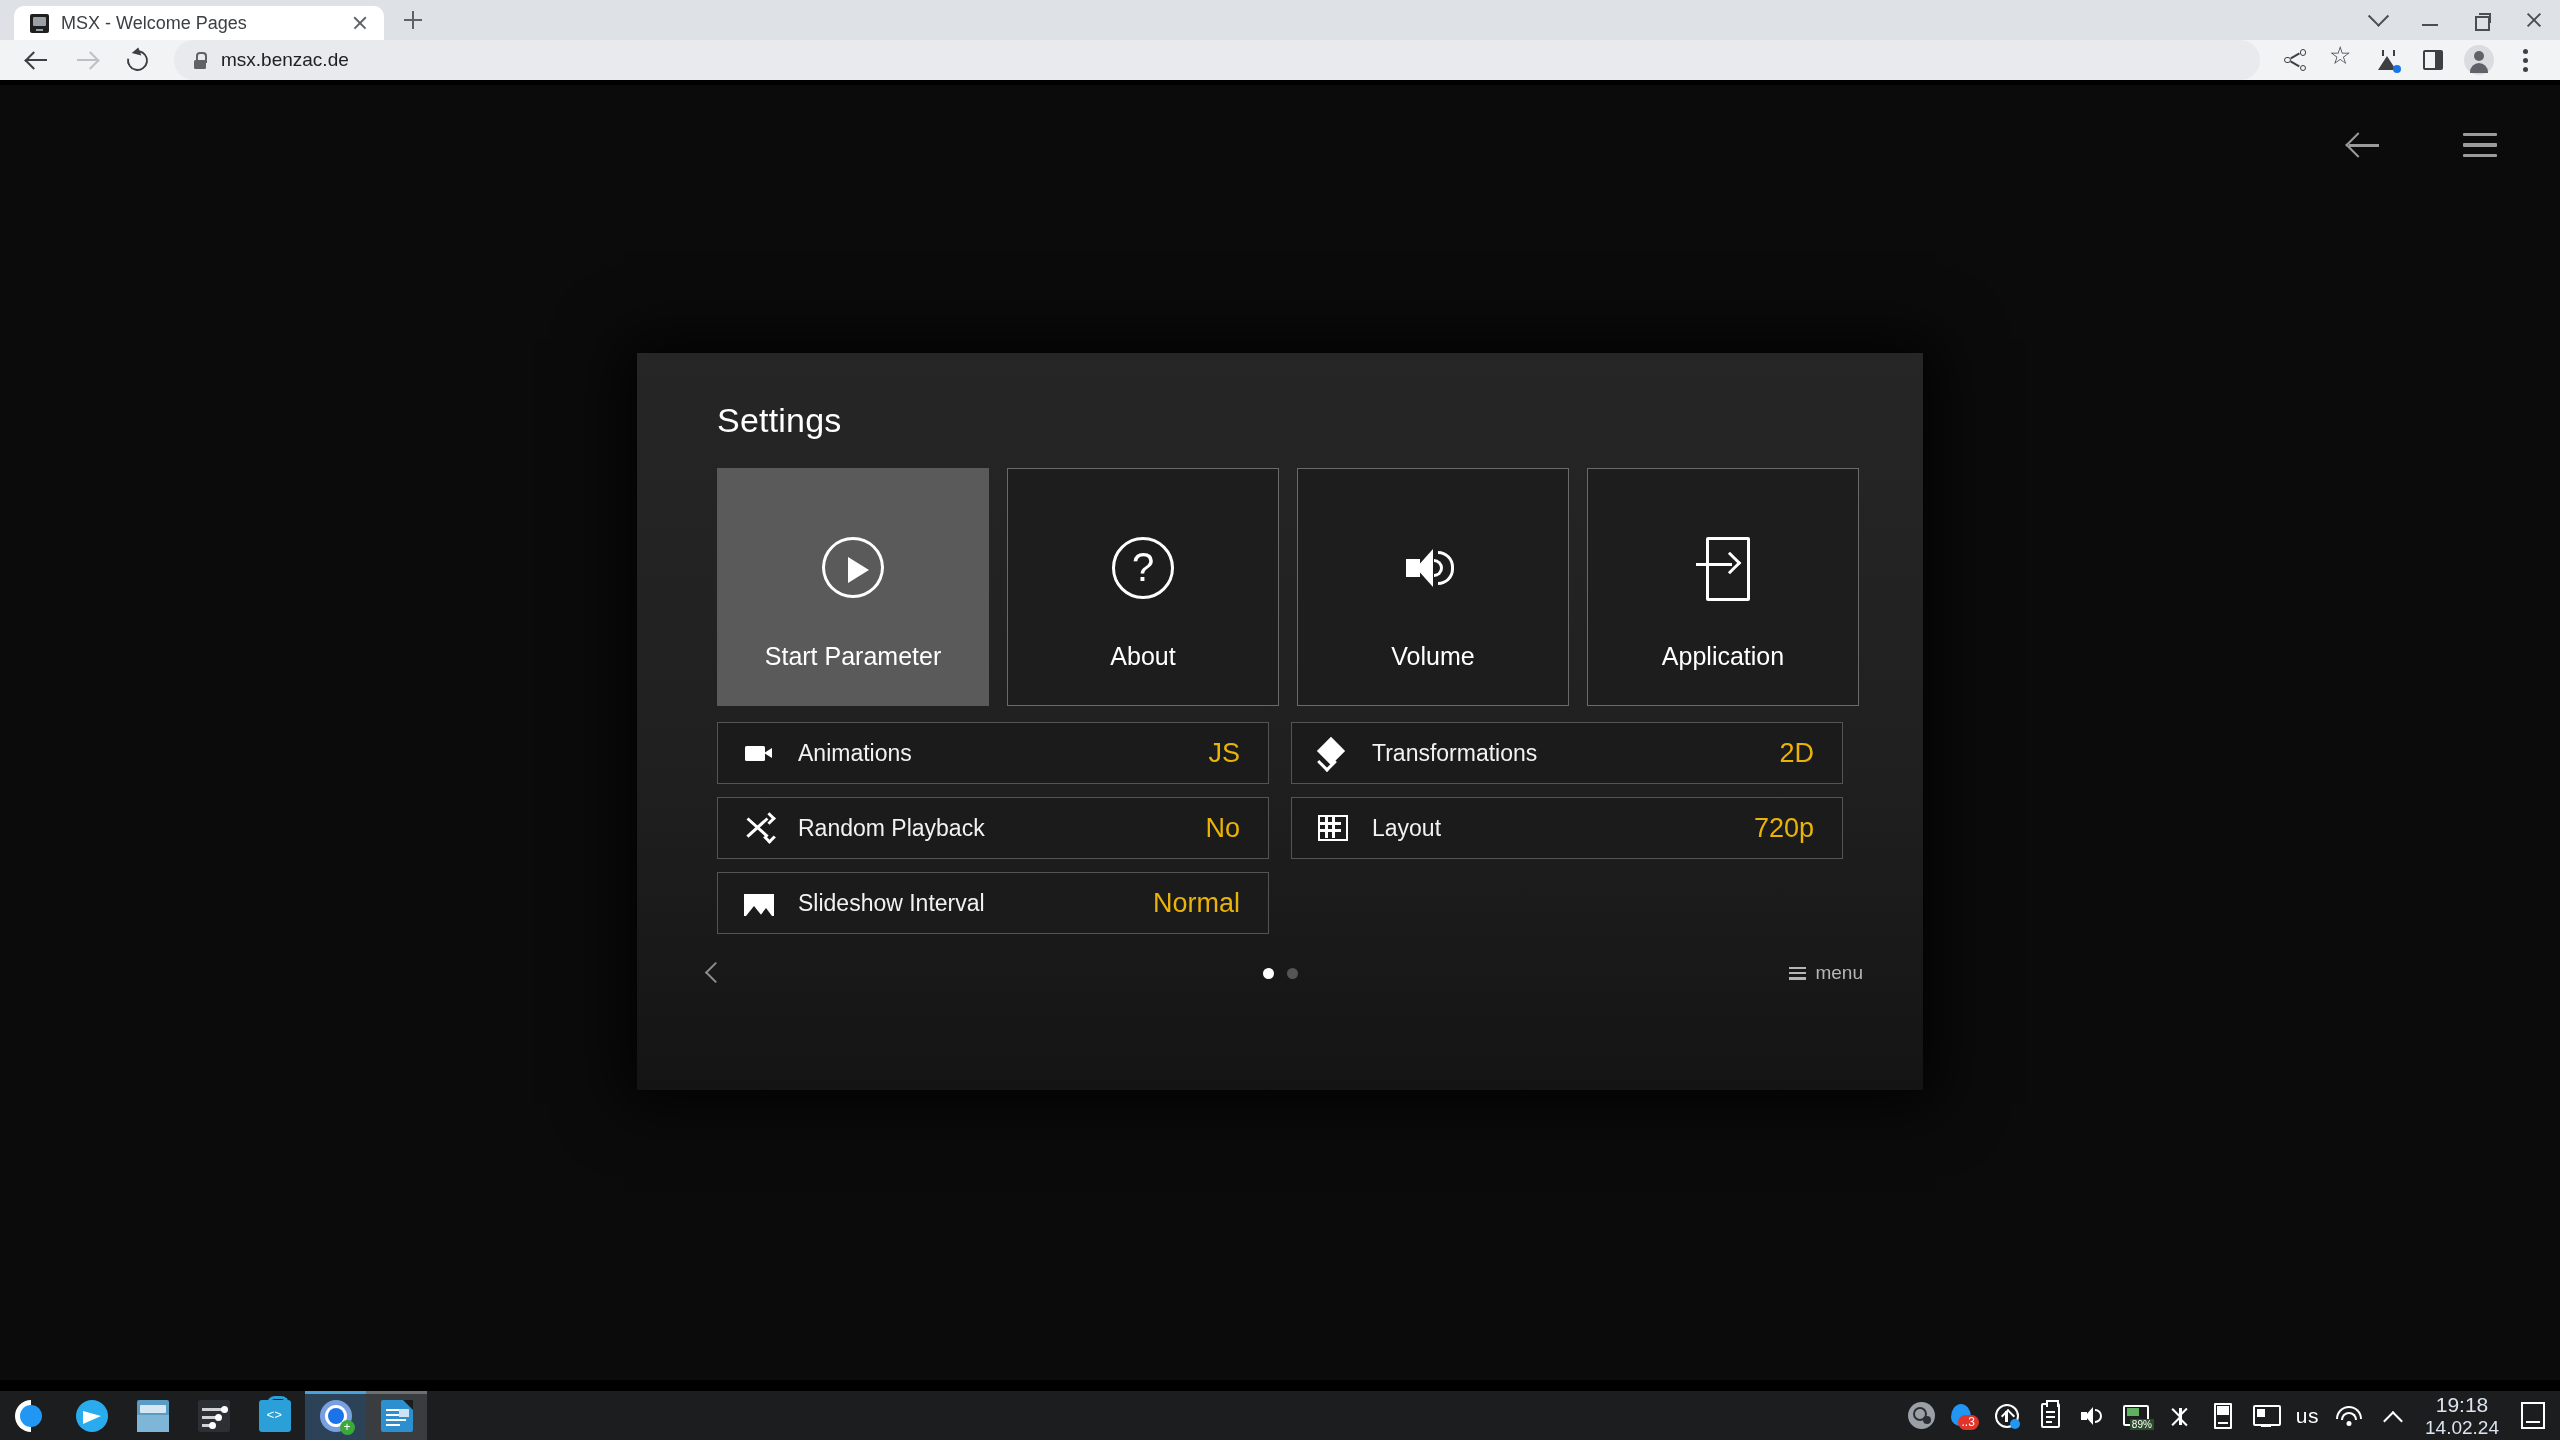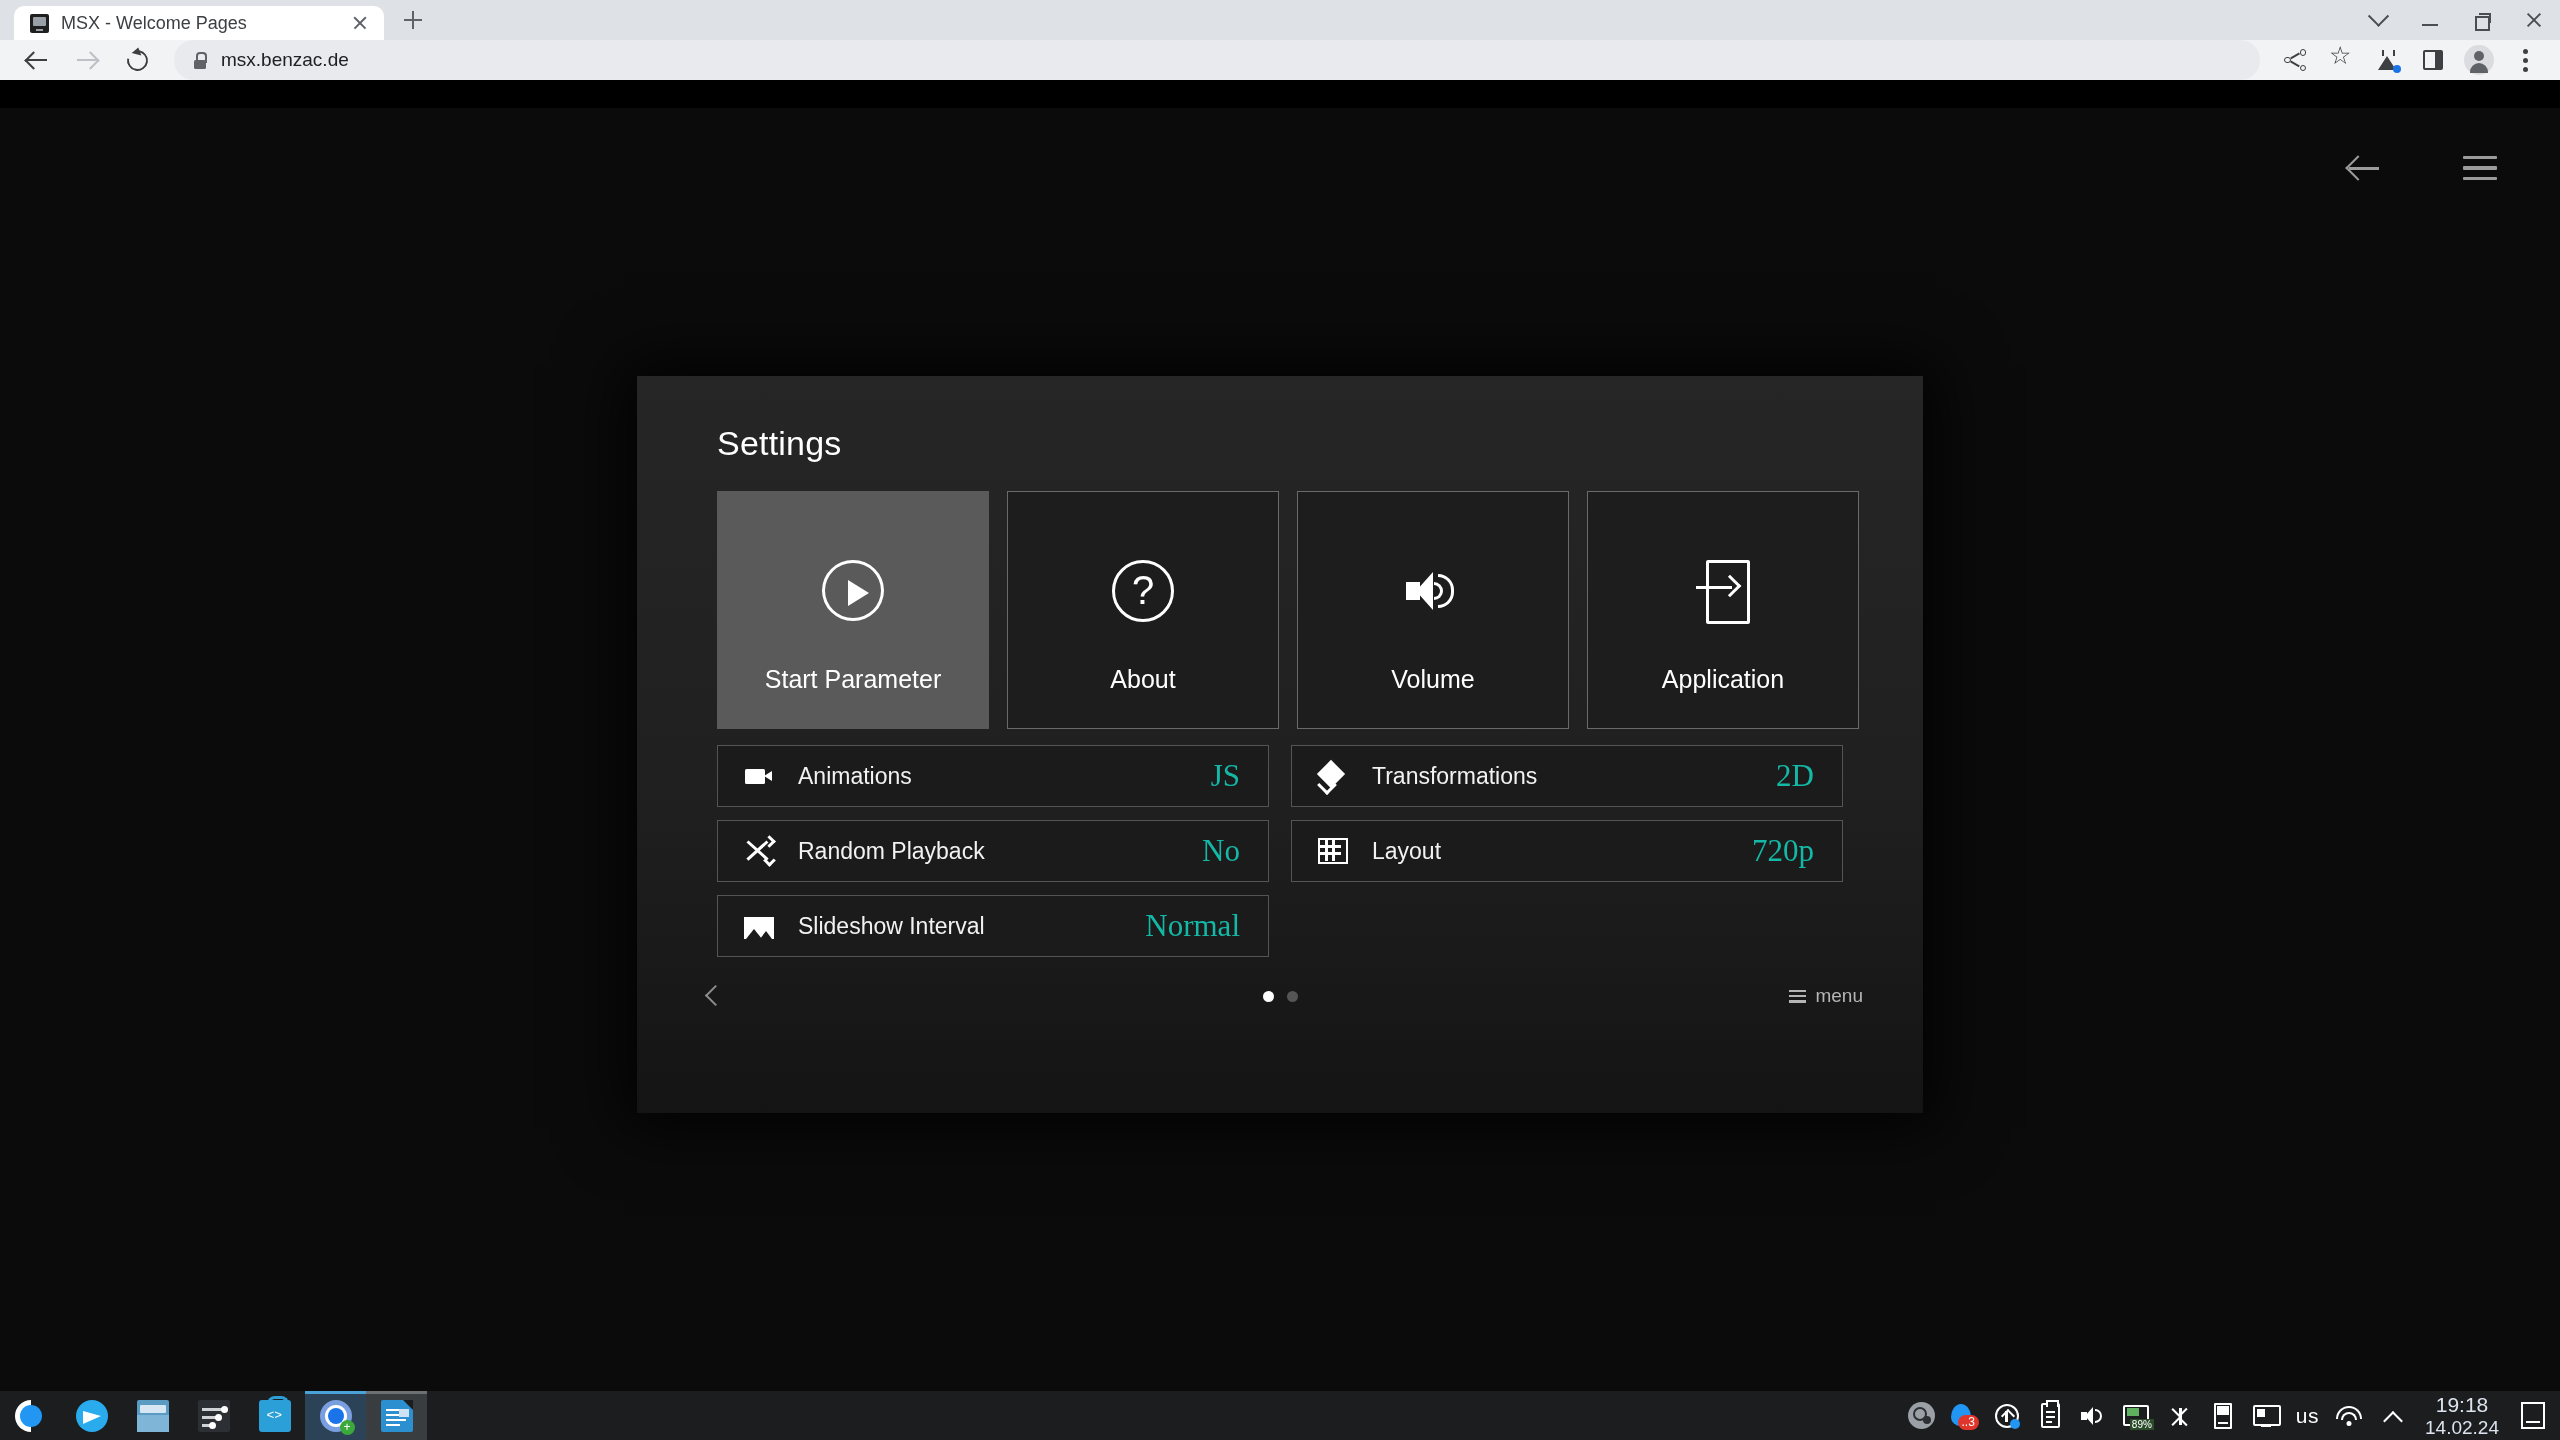--- a/index.html
+++ b/index.html
@@ -137,21 +137,21 @@
   .ico-sidepanel::after { content:""; position:absolute; right:0; top:0; bottom:0; width: 6px; background:#3c4043; }
   .ico-profile { width: 30px; height: 30px; border-radius: 50%; background: #dadce0; position: relative; }
   .ico-profile::before { content:""; position:absolute; left:10px; top:6px; width:10px; height:10px; border-radius:50%; background:#5f6368; }
   .ico-profile::after { content:""; position:absolute; left:6px; top:18px; width:18px; height:10px; border-radius: 9px 9px 0 0; background:#5f6368; }
   .ico-kebab { width: 5px; height: 23px; position: relative; }
   .ico-kebab i { position:absolute; left:0; width:5px; height:5px; border-radius:50%; background:#3c4043; }
   .ico-kebab i:nth-child(1){ top:0; } .ico-kebab i:nth-child(2){ top:9px; } .ico-kebab i:nth-child(3){ top:18px; }
 
   
   .viewport {
-    position: absolute; left: 0; top: 108px; width: 2560px; height: 1295px;
+    position: absolute; left: 0; top: 85px; width: 2560px; height: 1295px;
     background: #0b0b0b;
   }
   .page-topbar {
     position: absolute; right: 0; top: 0; width: 100%; height: 120px;
     display: flex; align-items: center; justify-content: flex-end; gap: 60px;
     padding-right: 52px;
   }
   .topicon { width: 56px; height: 56px; display: flex; align-items: center; justify-content: center; }
   .ico-pageback { width: 34px; height: 30px; position: relative; }
   .ico-pageback::before { content:""; position:absolute; left:2px; top:14px; width:30px; height:2.6px; background:#9b9b9b; }
@@ -223,21 +223,21 @@
   
   .rows {
     display: grid; grid-template-columns: 1fr 1fr; gap: 13px 22px;
     padding: 16px 80px 0 80px;
   }
   .row {
     height: 62px; border: 1px solid #545454; background: #1b1b1b;
     display: flex; align-items: center; padding: 0 28px 0 26px; gap: 24px;
   }
   .row-label { color: #f2f2f2; font-size: 23px; flex: 1; }
-  .row-value { color: #14b8a6; font-size: 31px; font-family: Liberation Serif, serif; }
+  .row-value { color: #eab308; font-size: 27px; }
   .row-icon { width: 30px; height: 30px; position: relative; flex: 0 0 30px; }
 
   .ic-video::before { content:""; position:absolute; left:1px; top:8px; width:20px; height:15px; background:#fff; border-radius:1.5px; }
   .ic-video::after { content:""; position:absolute; right:2px; top:10px; border-top:5.5px solid transparent; border-bottom:5.5px solid transparent; border-right:8px solid #fff; }
   .ic-layers::before { content:""; position:absolute; left:3px; top:3px; width:20px; height:20px; background:#fff; transform: rotate(45deg); }
   .ic-layers::after { content:""; position:absolute; left:2px; top:17px; width:11px; height:11px; border-right:3.5px solid #fff; border-bottom:3.5px solid #fff; transform: rotate(45deg); }
   .ic-grid { border: 2.6px solid #fff; width: 26px; height: 26px; }
   .ic-grid i { position:absolute; background:#fff; }
   .ic-grid i.h1 { left:0; top:5.4px; width:20.8px; height:2.4px; }
   .ic-grid i.h2 { left:0; top:12.4px; width:20.8px; height:2.4px; }

